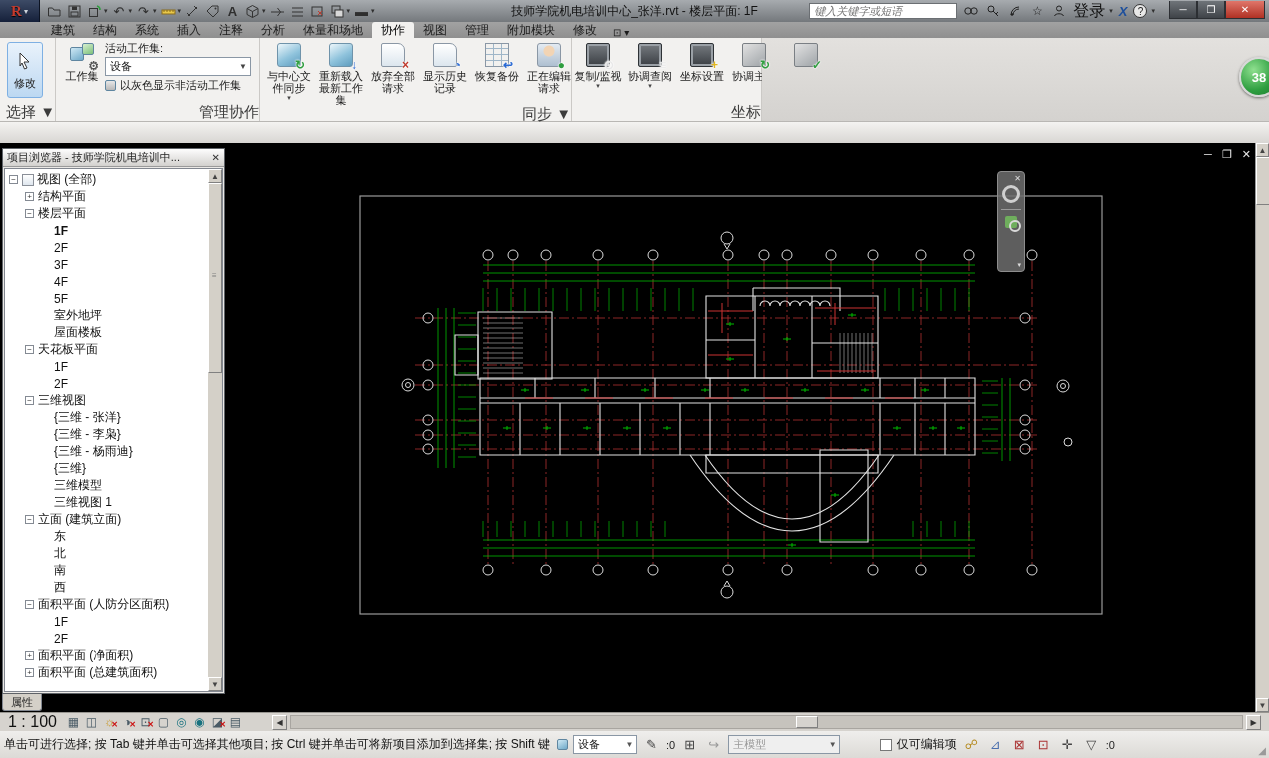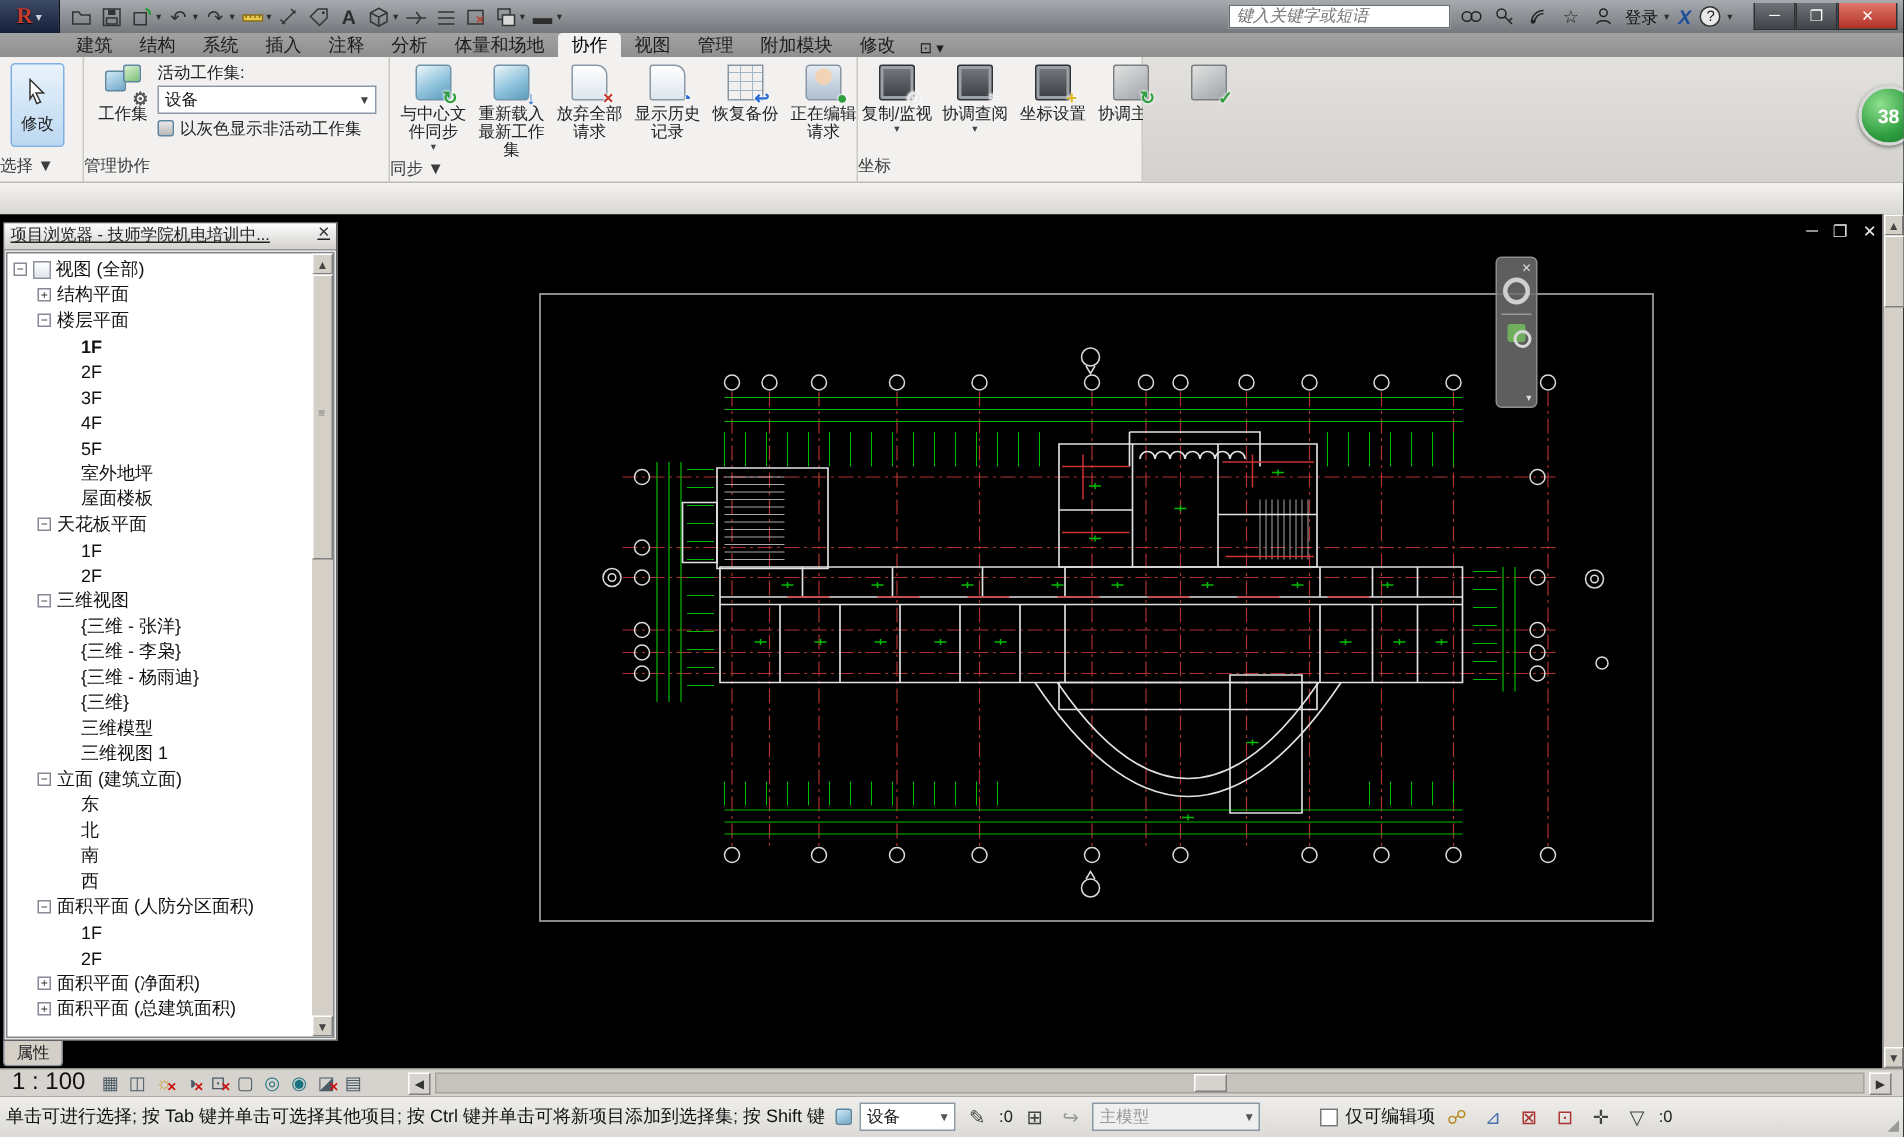--- a/index.html
+++ b/index.html
@@ -10,36 +10,36 @@
   .rlogo{color:#c43b2e;font-weight:bold;font-size:15px;font-family:"Liberation Serif",serif;text-shadow:0 1px 1px #000;}
   .appbtn .dd{color:#cdd3da;font-size:8px;margin-left:2px;}
   .qat{display:flex;align-items:center;gap:3px;padding:0 6px;}
   .qicon{width:17px;height:17px;display:flex;align-items:center;justify-content:center;color:#2e2e2e;font-size:13px;}
   .qicon svg{display:block;}
   .qdd{font-size:7px;color:#2e2e2e;margin-left:-2px;}
   .title{position:absolute;left:0;right:0;text-align:center;color:#111;font-size:12px;pointer-events:none;}
   .infocenter{margin-left:auto;display:flex;align-items:center;gap:6px;padding-right:4px;z-index:2;}
   .search{width:148px;height:16px;border:1px solid #6b6f73;font-size:11px;font-style:italic;color:#777;padding:0 4px;background:#fff;}
   .icico{width:16px;height:16px;display:flex;align-items:center;justify-content:center;color:#222;}
-  .signin{color:#111;font-size:11px;}
+  .signin{color:#111;font-size:16px;}
   .xchg{color:#1d4f9c;font-weight:bold;font-style:italic;font-size:13px;}
   .helpq{width:14px;height:14px;border:1px solid #333;border-radius:50%;display:flex;align-items:center;justify-content:center;font-size:10px;color:#222;background:#e8e8e8;}
   .winbtns{display:flex;margin-left:8px;height:18px;align-self:flex-start;}
   .wbtn{width:28px;height:18px;display:flex;align-items:center;justify-content:center;color:#fff;font-size:10px;background:linear-gradient(#6f7479,#3f4348);border:1px solid #2c2f33;border-top:none;}
   .wbtn.close{background:linear-gradient(#e0766a,#b03124);width:40px;}
   
   .tabrow{height:16px;background:linear-gradient(#a2a2a2,#8f8f8f);display:flex;align-items:flex-end;padding-left:42px;}
   .tab{padding:0 9px;font-size:12px;line-height:16px;color:#1c1c1c;cursor:default;}
   .tab.active{background:#f2f1ef;border-radius:3px 3px 0 0;color:#000;}
   .tabexp{padding:0 7px;font-size:10px;color:#1c1c1c;}
   
   .ribbon{height:84px;background:#f2f1ef;display:flex;border-bottom:1px solid #b9b7b4;}
   .panel{display:flex;flex-direction:column;border-right:1px solid #cbc9c6;}
   .pbody{flex:1;display:flex;align-items:flex-start;padding:2px 3px 0 3px;}
-  .plabel{height:17px;text-align:left;font-size:11px;color:#3c3c3c;line-height:15px;}
+  .plabel{height:17px;text-align:right;font-size:15px;color:#3c3c3c;line-height:15px;}
   .rbtn{width:54px;display:flex;flex-direction:column;align-items:center;padding-top:3px;cursor:default;}
   .bicon{width:24px;height:24px;position:relative;margin-bottom:3px;}
   .blabel{font-size:11px;line-height:12px;text-align:center;color:#222;word-break:break-all;width:52px;}
   .ddv{font-size:7px;color:#444;}
   .base-cube{background:linear-gradient(150deg,#eef7fb,#8fc3dc 55%,#5e9cbe);border:1px solid #6f93aa;border-radius:3px;}
   .base-page{background:linear-gradient(#ffffff,#dce6ee);border:1px solid #8a97a5;border-radius:2px 7px 2px 2px;}
   .base-grid{background:linear-gradient(#eef4f8,#c9dbe8);border:1px solid #8a97a5;background-image:repeating-linear-gradient(0deg,transparent 0 5px,#9fb6c8 5px 6px),repeating-linear-gradient(90deg,transparent 0 7px,#9fb6c8 7px 8px);}
   .base-person{background:radial-gradient(circle at 50% 32%,#f2d4b4 0 5px,rgba(0,0,0,0) 6px),linear-gradient(#e4ebf2,#aebfd0);border:1px solid #8a97a5;border-radius:3px;}
   .base-screen{background:linear-gradient(#767b80,#3a3e43);border:1px solid #2e3236;border-radius:2px;box-shadow:inset 0 0 0 2px #9aa0a6;}
   .base-box{background:linear-gradient(145deg,#e2e2e2,#9fa4a8);border:1px solid #7a7f84;border-radius:2px;}
@@ -65,21 +65,21 @@
   .navzoom::after{content:"";position:absolute;right:-4px;bottom:-4px;width:8px;height:8px;border:2px solid #d9d9d9;border-radius:50%;}
   .navbar .ndd{color:#ddd;font-size:7px;margin-top:auto;align-self:flex-end;margin-right:3px;margin-bottom:2px;}
   .vscroll{position:absolute;right:0;top:0;width:14px;height:569px;background:#d4d0c8;border-left:1px solid #9a9a9a;}
   .sarrow{height:14px;display:flex;align-items:center;justify-content:center;font-size:8px;color:#444;background:#d4d0c8;border:1px solid #fff;border-right-color:#808080;border-bottom-color:#808080;}
   .vthumb{position:absolute;top:14px;left:0;width:14px;height:48px;background:#d4d0c8;border:1px solid #fff;border-right-color:#808080;border-bottom-color:#808080;}
   .vsb-bot{position:absolute;bottom:0;left:0;right:0;}
   
   .badge38{position:absolute;right:-8px;top:-88px;width:40px;height:40px;border-radius:50%;background:radial-gradient(circle at 35% 30%,#8fe08f,#2e9e40 60%,#1c7a2e);border:2px solid #d8d8d8;color:#fff;font-weight:bold;font-size:13px;display:flex;align-items:center;justify-content:center;box-shadow:0 1px 3px rgba(0,0,0,.5);}
   
   .browser{position:absolute;left:2px;top:5px;width:223px;height:546px;background:#ebe9e6;border:1px solid #5f6368;display:flex;flex-direction:column;}
-  .btitle{height:18px;background:linear-gradient(#fdfdfd,#d3d1ce);display:flex;align-items:flex-start;padding:0 4px;font-size:11px;color:#222;border-bottom:1px solid #9a9a9a;text-decoration:underline;}
+  .btitle{height:18px;background:linear-gradient(#fdfdfd,#d3d1ce);display:flex;align-items:center;padding:0 4px;font-size:11px;color:#222;border-bottom:1px solid #9a9a9a;}
   .btitle .bx{margin-left:auto;font-size:10px;color:#333;}
   .btreewrap{flex:1;display:flex;overflow:hidden;background:#fff;border:1px solid #828790;margin:1px;}
   .btree{flex:1;padding:2px 0 0 2px;overflow:hidden;}
   .trow{height:17px;display:flex;align-items:center;white-space:nowrap;color:#111;font-size:12px;}
   .texp{width:9px;height:9px;border:1px solid #848a93;background:#fff;font-size:8px;line-height:7px;text-align:center;color:#333;margin-right:4px;flex:none;}
   .tnoexp{width:9px;margin-right:4px;flex:none;}
   .ticon{width:12px;height:12px;border:1px solid #8a8f98;margin-right:3px;flex:none;background:linear-gradient(#fff,#dfe6ee);}
   .bold{font-weight:bold;}
   .bvscroll{width:14px;background:#d4d0c8;position:relative;flex:none;}
   .bthumb{position:absolute;top:14px;left:0;width:14px;height:190px;background:#d4d0c8;border:1px solid #fff;border-right-color:#808080;border-bottom-color:#808080;}
@@ -185,20 +185,21 @@
     <span class="qicon">
         <svg width="15" height="15">
           <rect x="2" y="2" width="8" height="7" fill="none" stroke="#333"></rect>
           <rect x="5" y="6" width="8" height="7" fill="#d8d8d8" stroke="#333"></rect>
         </svg>
       </span>
       <span class="qdd">▾</span>
     <span class="qicon">▬</span>
       <span class="qdd">▾</span>
   </div>
+  <div class="title">技师学院机电培训中心_张洋.rvt - 楼层平面: 1F</div>
   <div class="infocenter">
     <input class="search" placeholder="键入关键字或短语" style="">
     <span class="icico">
         <svg width="16" height="14">
           <circle cx="5" cy="7" r="3.2" fill="none" stroke="#222"></circle>
           <circle cx="11" cy="7" r="3.2" fill="none" stroke="#222"></circle>
           <path d="M8.2 6.5h-.6" stroke="#222"></path>
         </svg>
       </span>
     <span class="icico">

